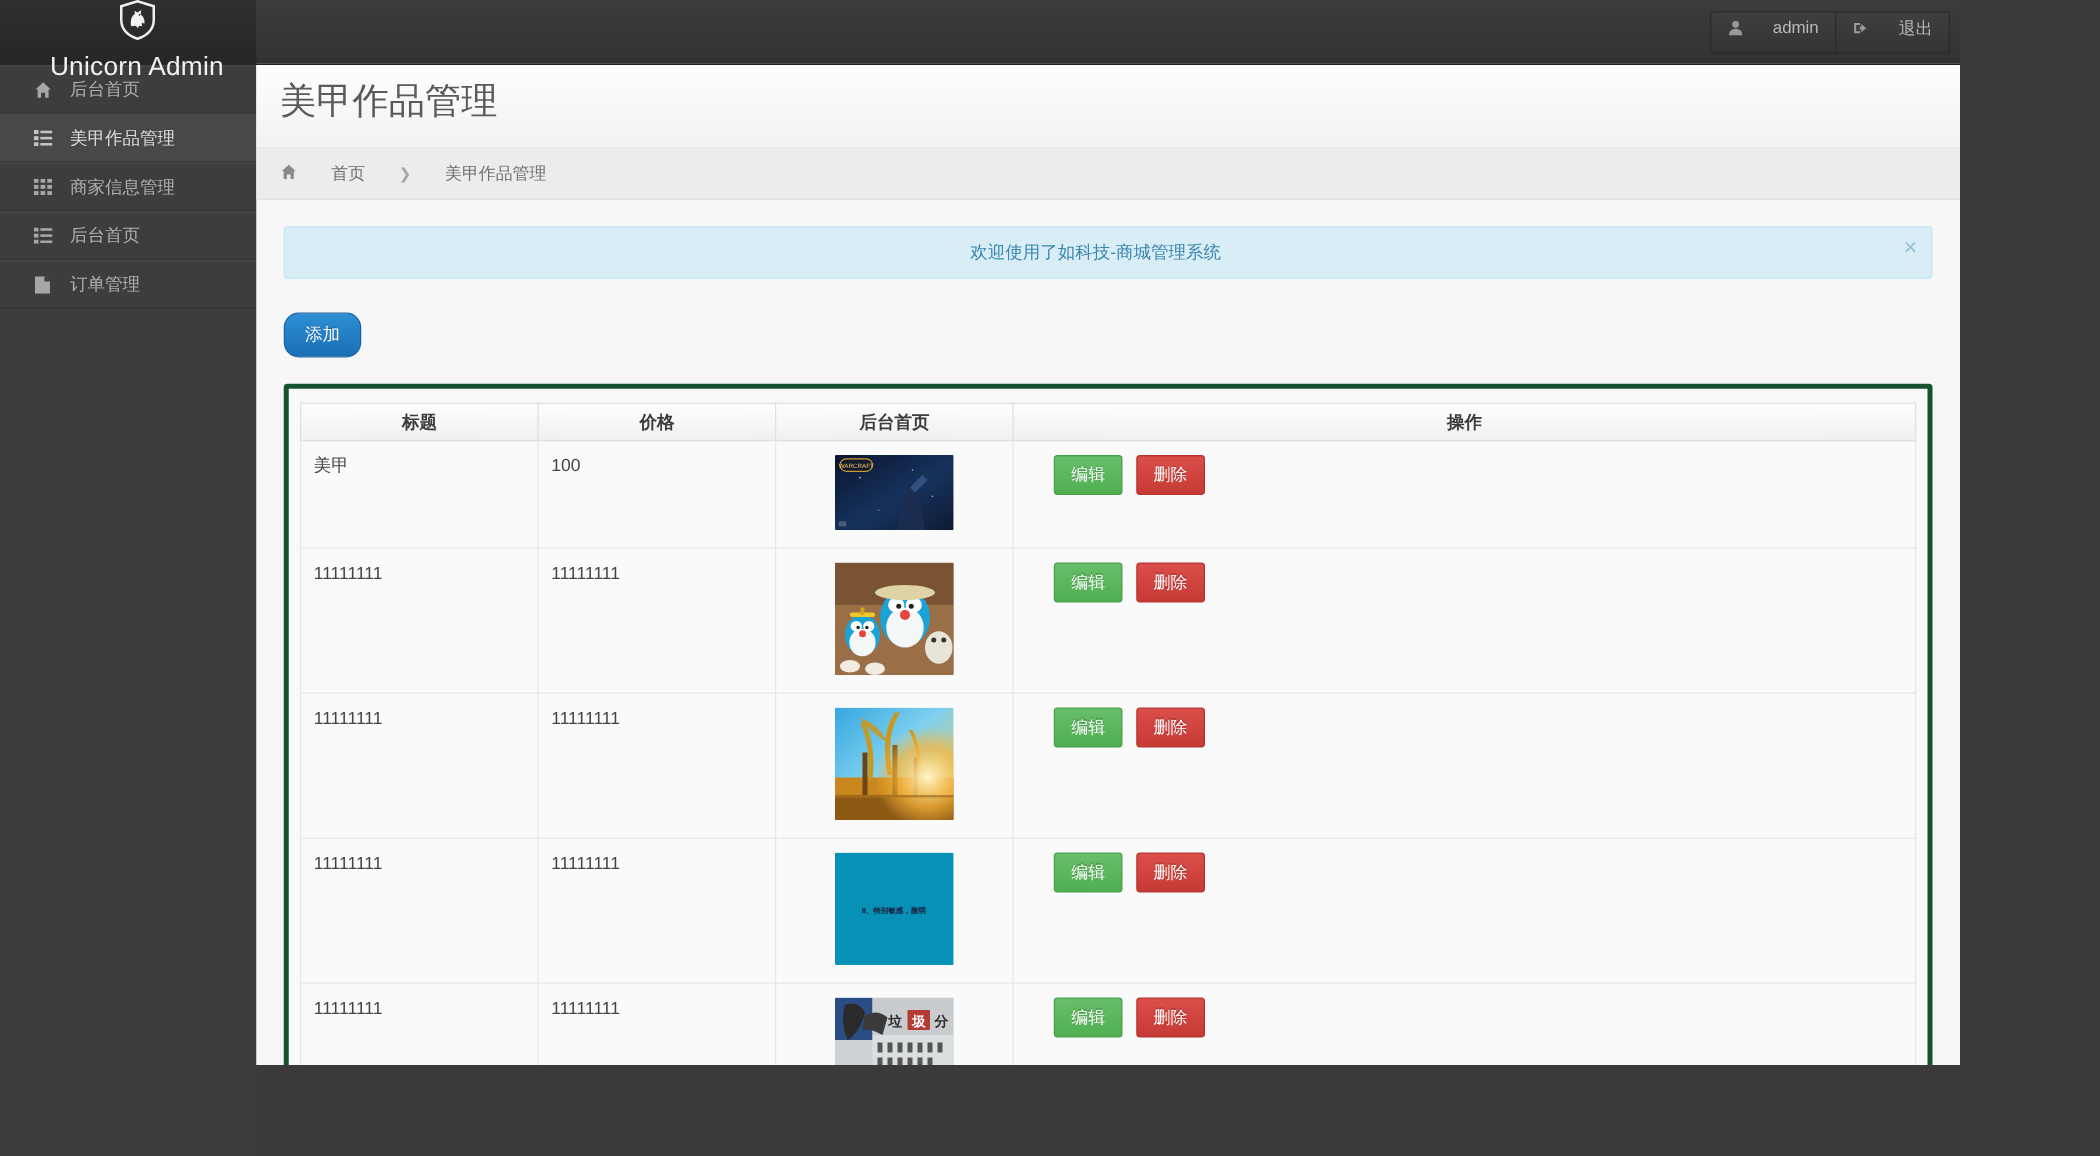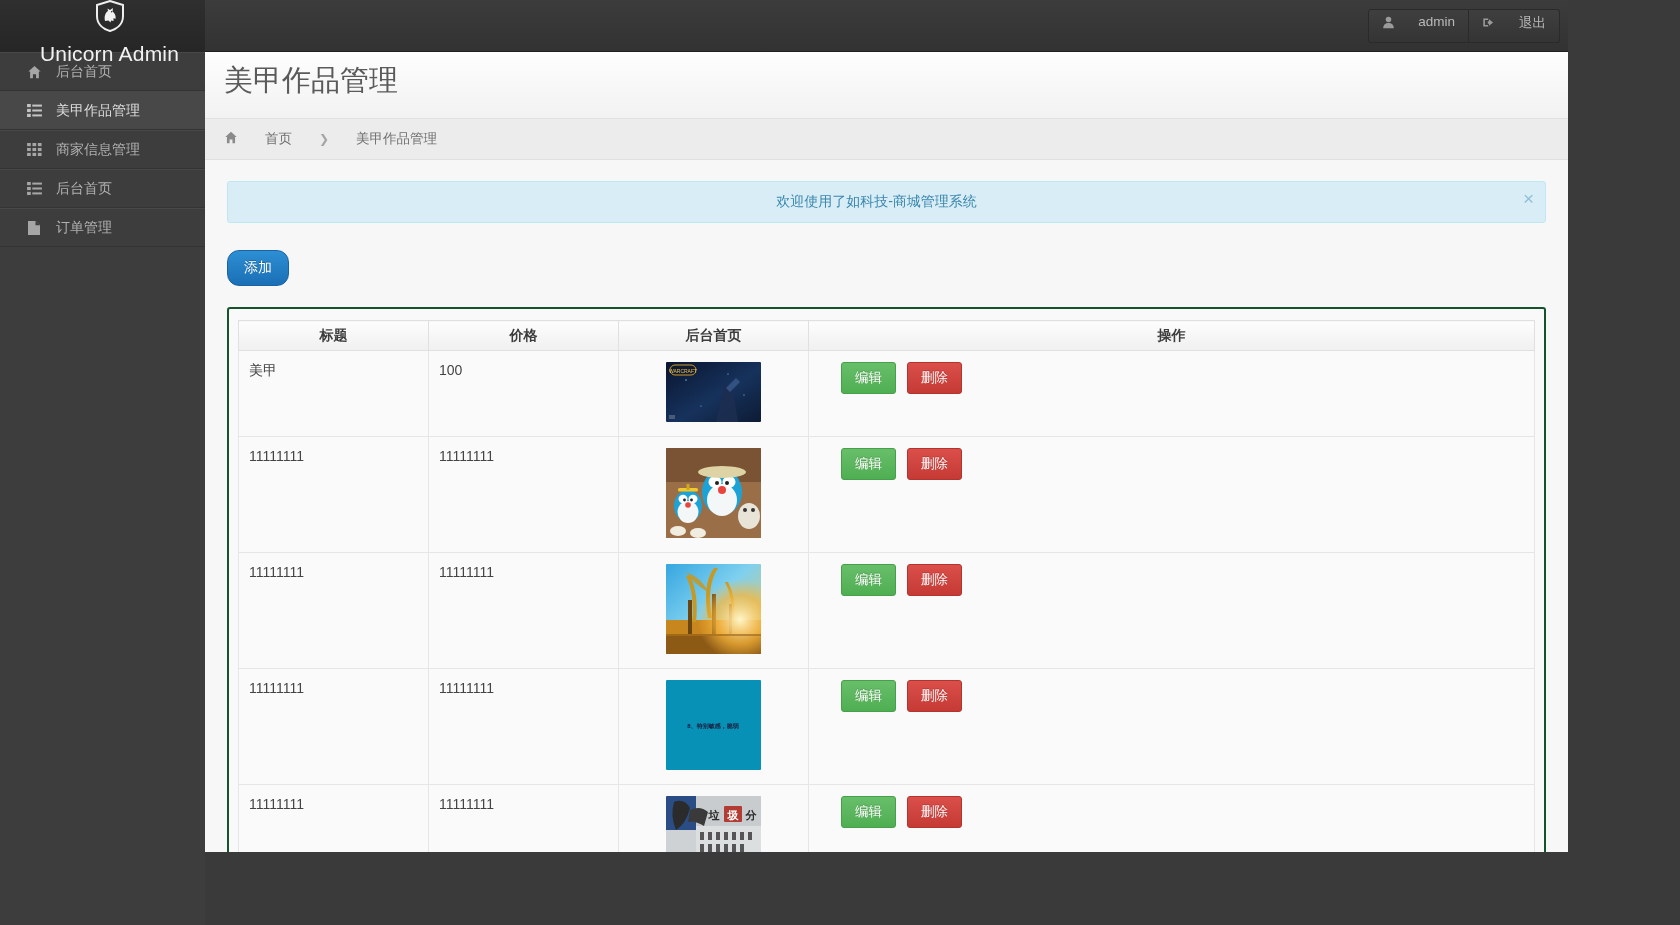--- a/index.html
+++ b/index.html
@@ -126,21 +126,21 @@
     border-radius: 12px;
     color: #fff; font-size: 14px;
     padding: 8px 16px;
     cursor: pointer;
     text-shadow: 0 -1px 0 rgba(0,0,0,.25);
     margin-bottom: 21px;
   }
 
   .panel {
     background: #f9f9f9;
-    border: 2px solid #14532d;
+    border: 4px solid #14532d;
     border-radius: 3px;
     padding: 11px 9px 0 9px;
   }
 
   table.grid { width: 100%; border-collapse: collapse; background: #fafafa; }
   table.grid th {
     background: linear-gradient(#fdfdfd, #f0f0f0);
     border: 1px solid #e0e0e0;
     font-size: 14px; font-weight: bold; color: #3c3c3c;
     text-align: center; height: 30px;

